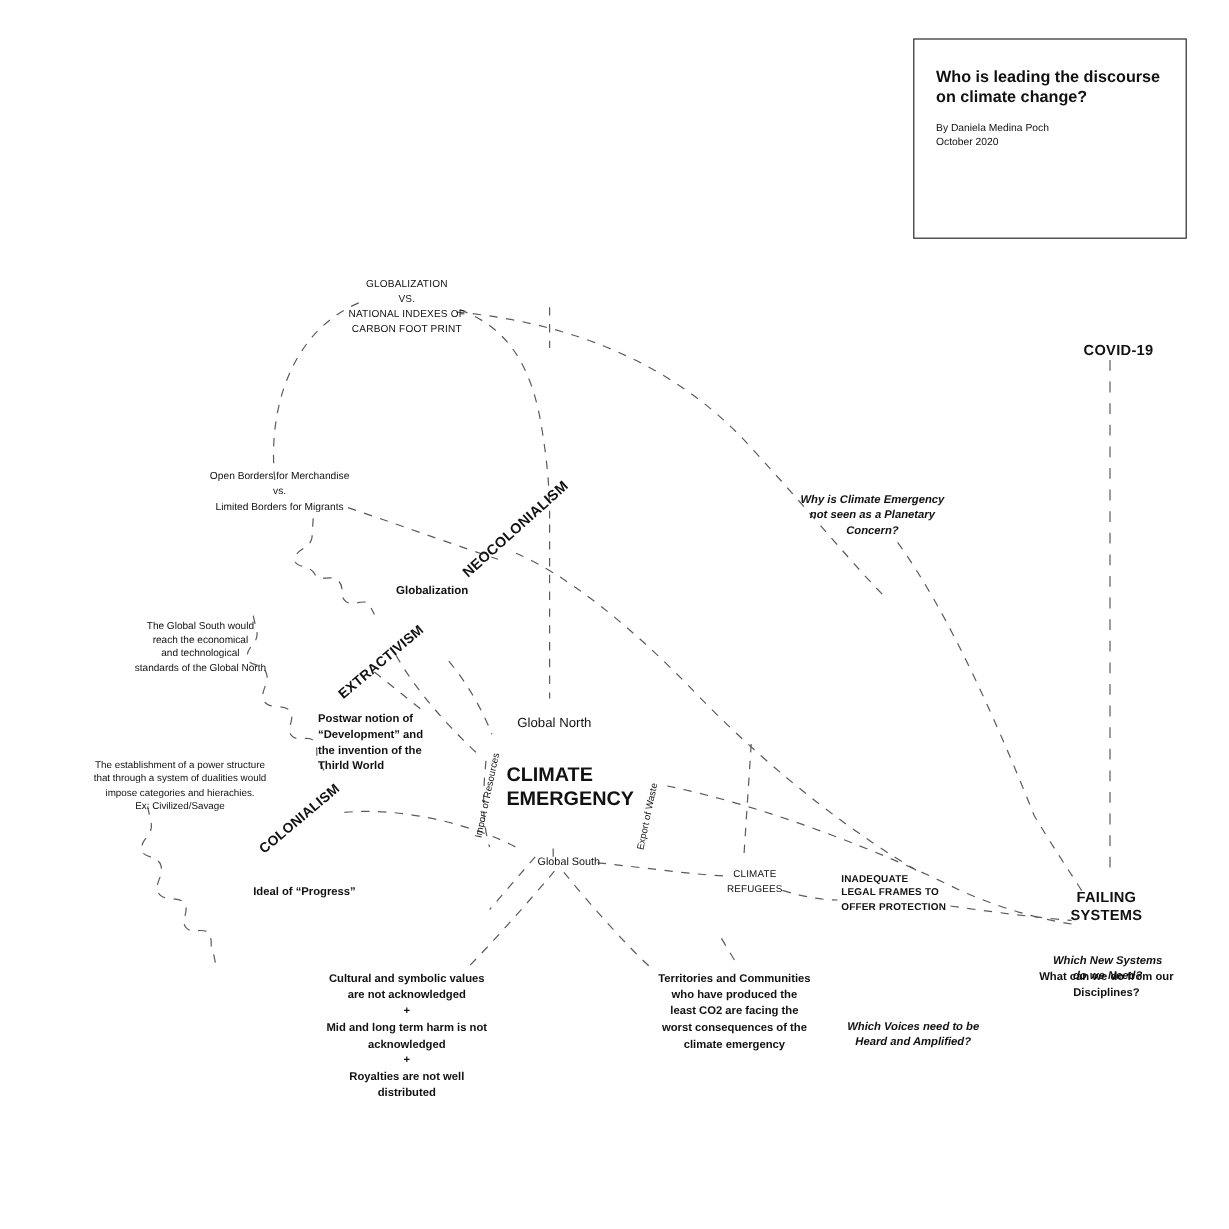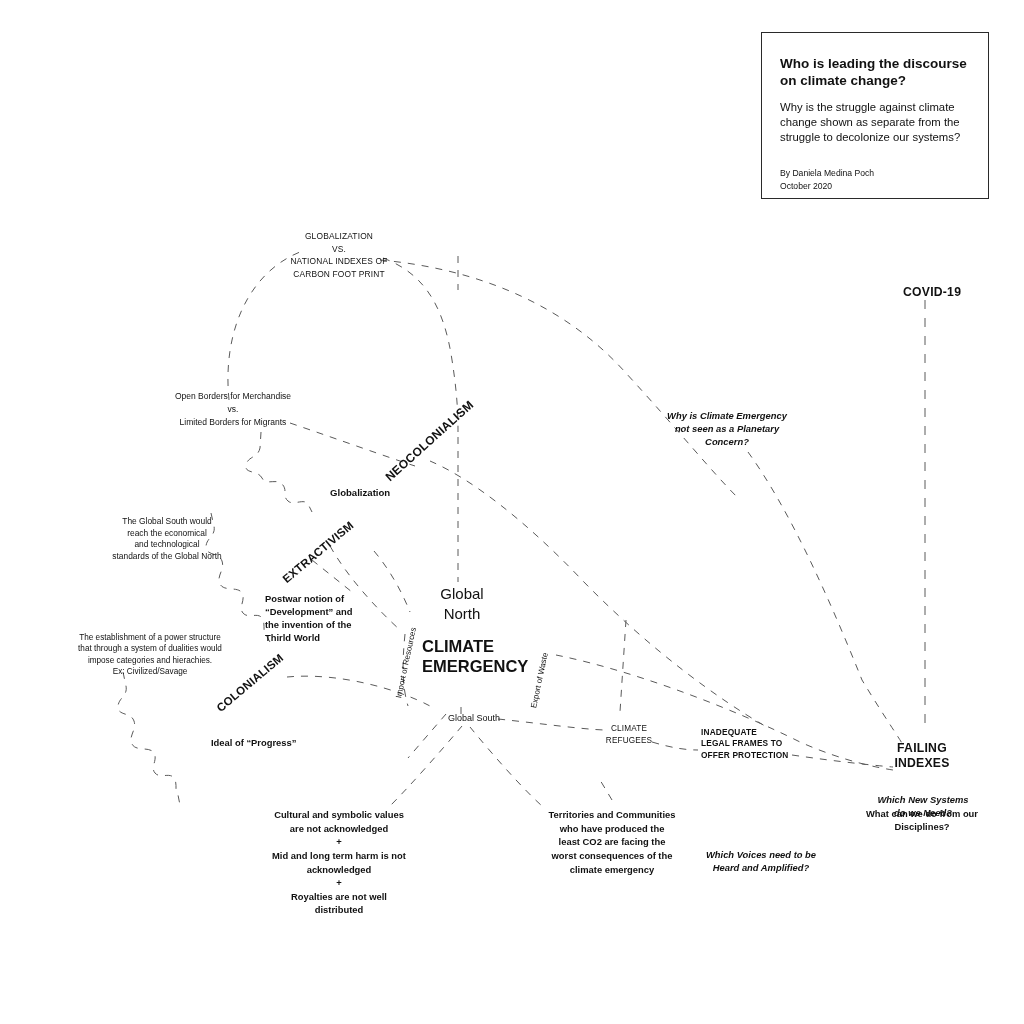--- a/index.html
+++ b/index.html
@@ -142,21 +142,20 @@
       <path d="M 612 800 L 600 780"></path>
 
       <path d="M 461 707 L 461 714"></path>
 
     </g>
   </svg>
 
   <div id="info-card">
     <div id="info-inner">
       <div id="info-title">Who is leading the discourse on climate change?</div>
-      <div id="info-sub">Why is the struggle against climate change shown as separate from the struggle to decolonize our systems?</div>
       <div id="info-byline">By Daniela Medina Poch
 October 2020</div>
     </div>
   </div>
 
   <div class="lbl c light caps" style="left:266px; top:230px; width:146px; font-size:8.4px; line-height:1.5;">GLOBALIZATION
 VS.
 NATIONAL INDEXES OF
 CARBON FOOT PRINT</div>
 
@@ -182,21 +181,21 @@
 
   <div class="lbl l bold" style="left:330px; top:487px; font-size:9.6px;">Globalization</div>
 
   <div class="lbl l bold" style="left:265px; top:593px; width:120px; font-size:9.4px; line-height:1.38;">Postwar notion of
 “Development” and
 the invention of the
 Thirld World</div>
 
   <div class="lbl l bold" style="left:211px; top:737px; font-size:9.4px;">Ideal of “Progress”</div>
 
-  <div class="lbl c light" style="left:424px; top:584px; width:76px; font-size:15px;">Global North</div>
+  <div class="lbl c light" style="left:424px; top:596px; width:76px; font-size:11px;">Global North</div>
 
   <div class="lbl c light" style="left:436px; top:713px; width:76px; font-size:9px;">Global South</div>
 
   <div class="rot light" style="left:403px; top:690px; font-size:8px; transform: rotate(-78deg);">Import of Resources</div>
 
   <div class="rot light" style="left:538px; top:700px; font-size:8px; transform: rotate(-78deg);">Export of Waste</div>
 
   <div class="lbl c bold" style="left:422px; top:637px; width:130px; font-size:16.5px; line-height:1.2; text-align:left;">CLIMATE
 EMERGENCY</div>
 
@@ -207,21 +206,21 @@
 Concern?</div>
 
   <div class="lbl c light caps" style="left:593px; top:723px; width:72px; font-size:8.2px; line-height:1.42;">CLIMATE
 REFUGEES</div>
 
   <div class="lbl l bold caps" style="left:701px; top:727px; width:100px; font-size:8.3px; line-height:1.38;">INADEQUATE
 LEGAL FRAMES TO
 OFFER PROTECTION</div>
 
   <div class="lbl c bold caps" style="left:880px; top:741px; width:84px; font-size:12.2px; line-height:1.2;">FAILING
-INDEXES</div>
+SYSTEMS</div>
 
   <div class="lbl c bold" style="left:265px; top:808px; width:148px; font-size:9.4px; line-height:1.45;">Cultural and symbolic values
 are not acknowledged
 +
 Mid and long term harm is not
 acknowledged
 +
 Royalties are not well
 distributed</div>
 

